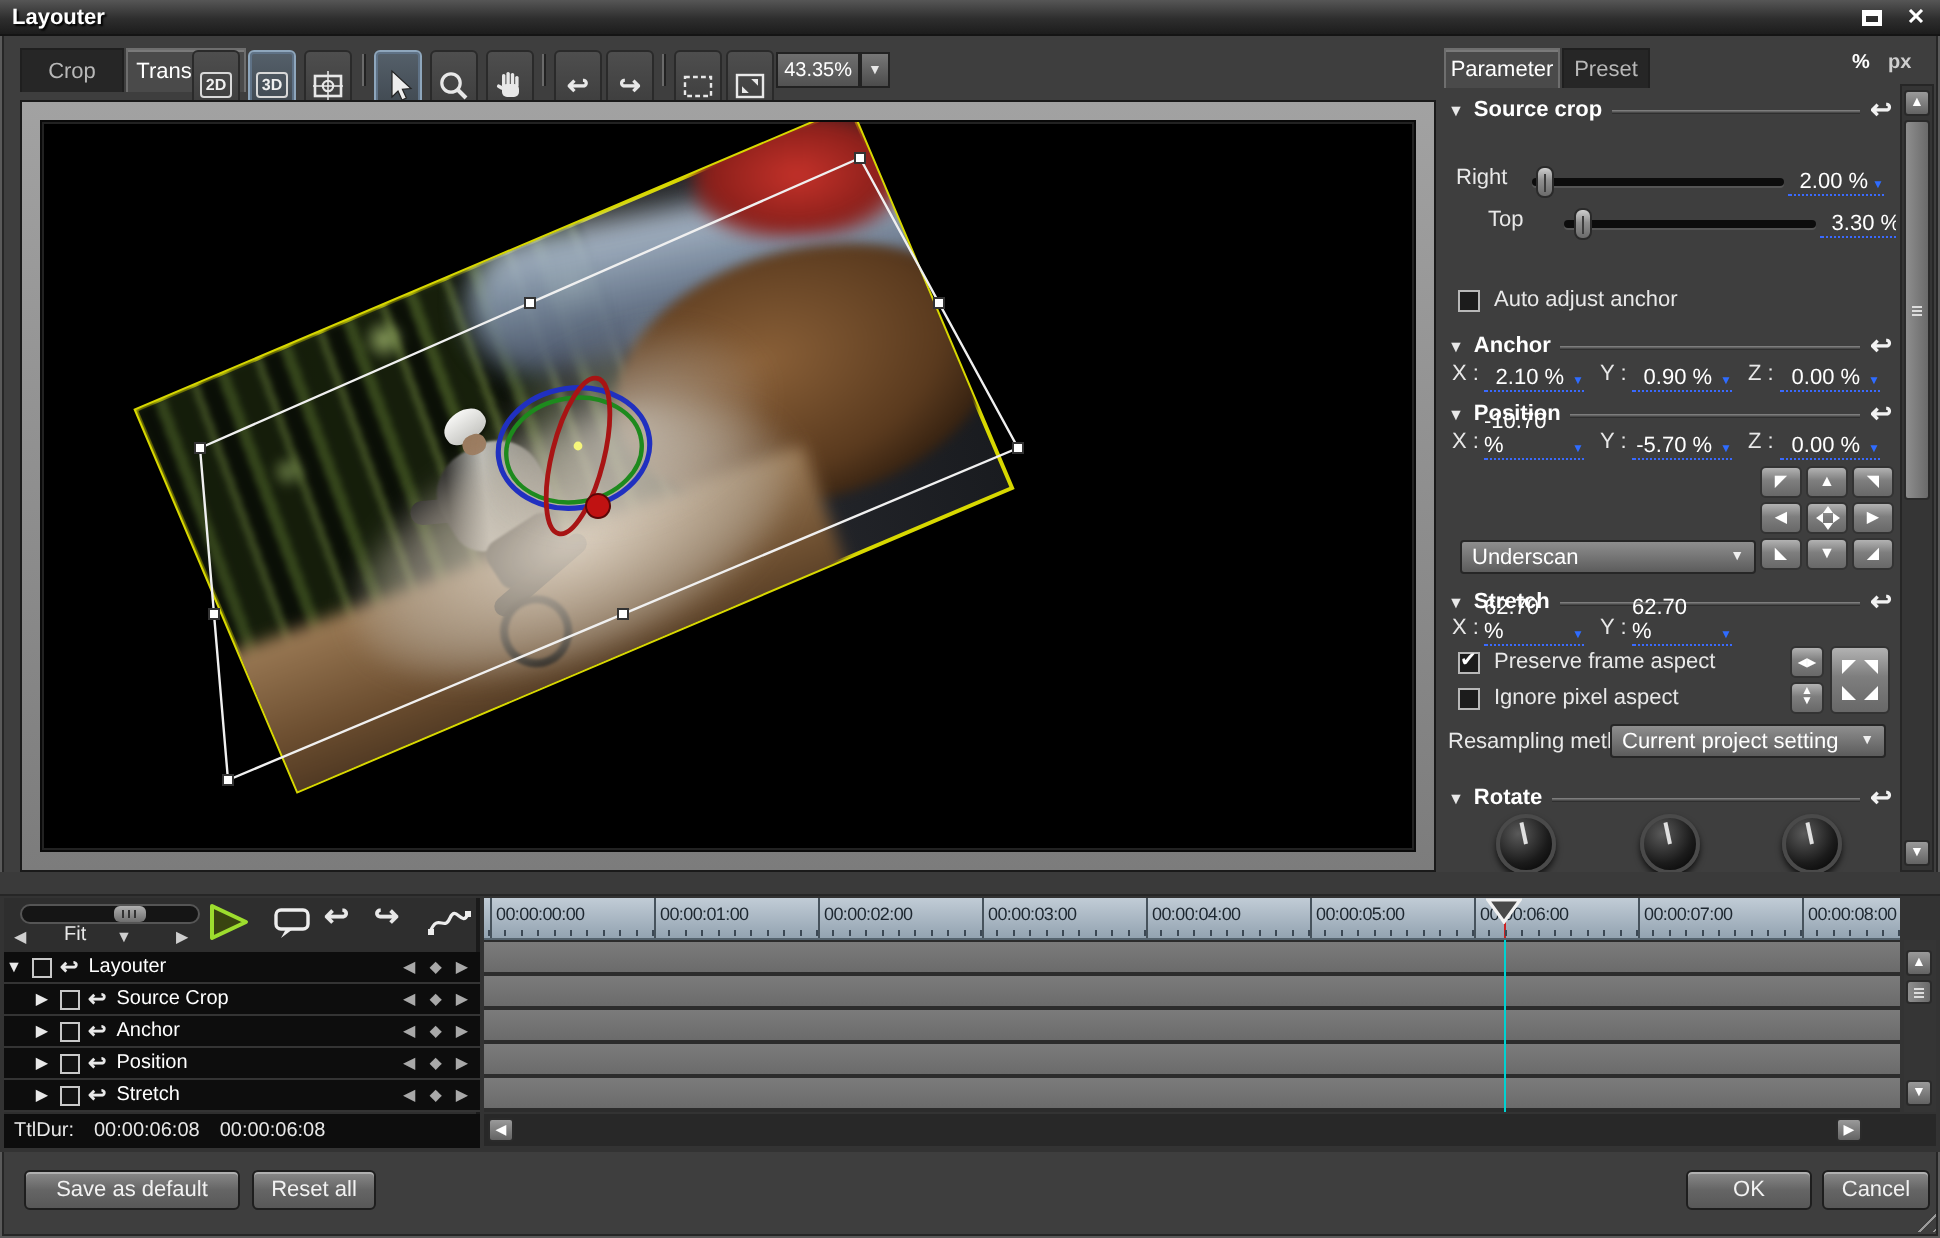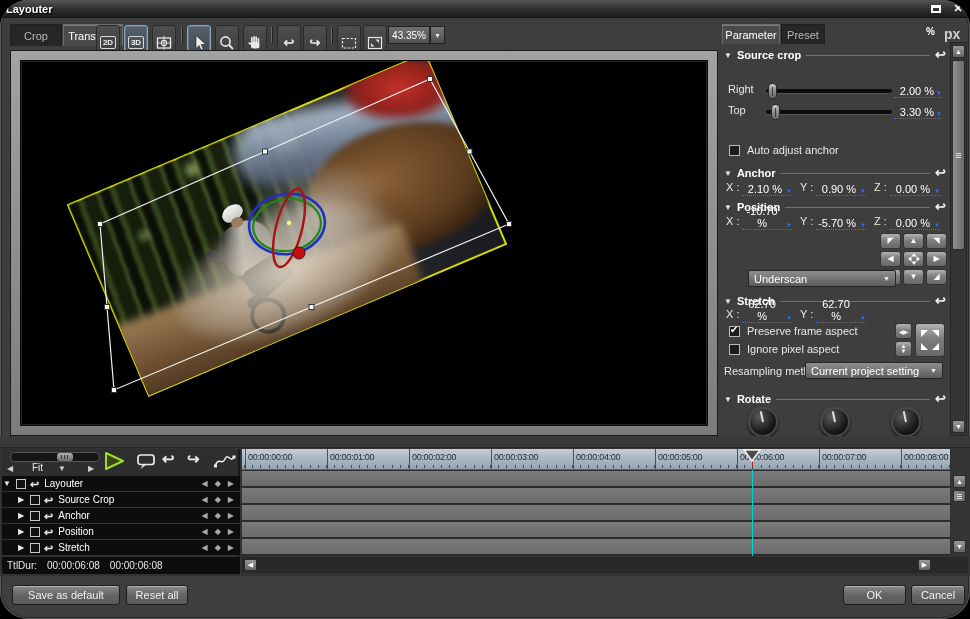--- a/index.html
+++ b/index.html
@@ -1,18 +1,18 @@
 <!DOCTYPE html>
 <html><head>
 <meta charset="utf-8">
 <style>
   * { margin:0; padding:0; box-sizing:border-box; }
   html,body { width:970px; height:619px; background:#000; font-family:"Liberation Sans",sans-serif; }
   #app { position:relative; width:970px; height:619px; background:#3e3e3e; overflow:hidden;
-         box-shadow: inset 0 0 0 1px #5a5a5a, inset 0 0 0 2px #262626; color:#e8e8e8; font-size:11px;border-radius:28px; }
+         box-shadow: inset 0 0 0 1px #5a5a5a, inset 0 0 0 2px #262626; color:#e8e8e8; font-size:11px; }
   .abs { position:absolute; }
 
   
   #titlebar { position:absolute; left:0; top:0; width:970px; height:18px;
     background:linear-gradient(#565656,#2e2e2e 55%,#1c1c1c); border-bottom:1px solid #141414;
     display:flex; align-items:center; }
   #titlebar .title { font-weight:bold; font-size:11px; color:#fff; margin-left:6px; text-shadow:1px 1px 1px #000; }
   .winbtns { position:absolute; right:4px; top:2px; display:flex; gap:6px; }
   .winbtn { width:16px; height:13px; display:flex; align-items:center; justify-content:center; color:#fff; font-weight:bold; font-size:11px; }
   .maxglyph { width:10px; height:8px; border:2px solid #fff; border-top-width:3px; }
@@ -92,21 +92,21 @@
     box-shadow:0 1px 0 #555; }
   .pthumb { position:absolute; top:-6px; width:9px; height:16px; border-radius:4px; border:1px solid #2a2a2a;
     background:linear-gradient(#cfcfcf,#8e8e8e 45%,#6b6b6b); }
   .pthumb::after { content:""; position:absolute; left:3px; top:3px; width:1px; height:9px; background:#3c3c3c; }
   .pval { position:absolute; left:172px; width:48px; border-bottom:1px dotted #3a6aff; display:flex;
     justify-content:flex-end; align-items:flex-end; gap:2px; color:#fff; font-size:11px; height:15px; }
   .bluearrow { color:#2f6cff; font-size:6px; line-height:8px; }
   .xyz-row { position:absolute; left:2px; right:2px; height:16px; }
   .xyz-label { position:absolute; font-size:11px; color:#e8e8e8; }
   .xyz-field { position:absolute; width:50px; height:15px; border-bottom:1px dotted #3a6aff; display:flex;
-    justify-content:flex-end; align-items:flex-end; gap:4px; color:#fff;text-align:center; }
+    justify-content:flex-end; align-items:flex-end; gap:4px; color:#fff; }
   .cbrow { position:absolute; display:flex; align-items:center; gap:7px;text-align:center; }
   .cbox { width:11px; height:11px; background:#1c1c1c; border:1px solid #b8b8b8; position:relative; }
   .cbox.checked::after { content:"✔"; position:absolute; left:0px; top:-3px; color:#fff; font-size:10px; }
   .cblabel { font-size:11px; color:#e8e8e8; }
   .padbtn { position:absolute; width:21px; height:16px; border:1px solid #333; border-radius:3px; color:#fff;
     background:linear-gradient(#b2b2b2,#7e7e7e 45%,#686868); display:flex; align-items:center; justify-content:center;
     font-size:8px; line-height:1; }
   .ddl { position:absolute; height:17px; border:1px solid #262626; border-radius:2px; color:#fff; font-size:11px;
     background:linear-gradient(#8e8e8e,#5c5c5c); display:flex; align-items:center; justify-content:space-between; padding:0 5px; }
   .ddlarrow { font-size:7px; color:#f0f0f0; }
@@ -297,41 +297,41 @@
     <div id="canvas-grip"></div>
   </div>
 
   <div class="tab active" style="left:722px; width:58px; height:20px;">
       <span>Parameter</span>
     </div>
   <div class="tab inactive" style="left:781px; width:44px; height:20px;">
       <span>Preset</span>
     </div>
   <span id="rpanel-units" class="abs" style="left:926px; color:#fff;">%</span>
-  <span id="rpanel-units2" class="abs" style="left:944px; top:26px; font-size:14px; font-weight:bold; color:#cfcfcf;">px</span>
+  <span id="rpanel-units2" class="abs" style="left:944px; top:26px; font-size:10px; font-weight:bold; color:#cfcfcf;">px</span>
 
   <div id="rcontent">
 
     <div class="sec-head" style="top:6px;">
       <span class="sec-tri">▼</span>
       <span class="sec-title">Source crop</span>
       <span class="sec-line"></span>
       <span class="reset">↩</span>
     </div>
     <div class="abs" style="left:0; top:41px; width:226px; height:18px;">
       <span class="prow-label">Right</span>
       <div class="pslider">
           <div class="pthumb" style="left:2px;"></div>
         </div>
       <div class="pval">
           <span>2.00 %</span>
           <span class="bluearrow">▼</span>
         </div>
     </div>
-    <div class="abs" style="left:0; top:62px; width:226px; height:18px;">
+    <div class="abs" style="left:16px; top:62px; width:226px; height:18px;">
       <span class="prow-label">Top</span>
       <div class="pslider">
           <div class="pthumb" style="left:5px;"></div>
         </div>
       <div class="pval">
           <span>3.30 %</span>
           <span class="bluearrow">▼</span>
         </div>
     </div>
     <div class="cbrow" style="left:7px; top:102px;">
@@ -397,21 +397,21 @@
           <path d="M6 12l2.5-3.5h-5z" fill="#fff"></path>
           <path d="M0 6l3.5-2.5v5z" fill="#fff"></path>
           <path d="M12 6l-3.5-2.5v5z" fill="#fff"></path>
         </svg>
     </div>
     <div class="padbtn" style="left:204px; top:209px;">▶</div>
     <div class="padbtn" style="left:158px; top:227px;">◣</div>
     <div class="padbtn" style="left:181px; top:227px;">▼</div>
     <div class="padbtn" style="left:204px; top:227px;">◢</div>
 
-    <div class="ddl" style="left:8px; top:228px; width:148px;margin-left:18px;">
+    <div class="ddl" style="left:8px; top:228px; width:148px;">
       <span>Underscan</span>
         <span class="ddlarrow">▼</span>
     </div>
 
     <div class="sec-head" style="top:252px;">
       <span class="sec-tri">▼</span>
       <span class="sec-title">Stretch</span>
       <span class="sec-line"></span>
       <span class="reset">↩</span>
     </div>

